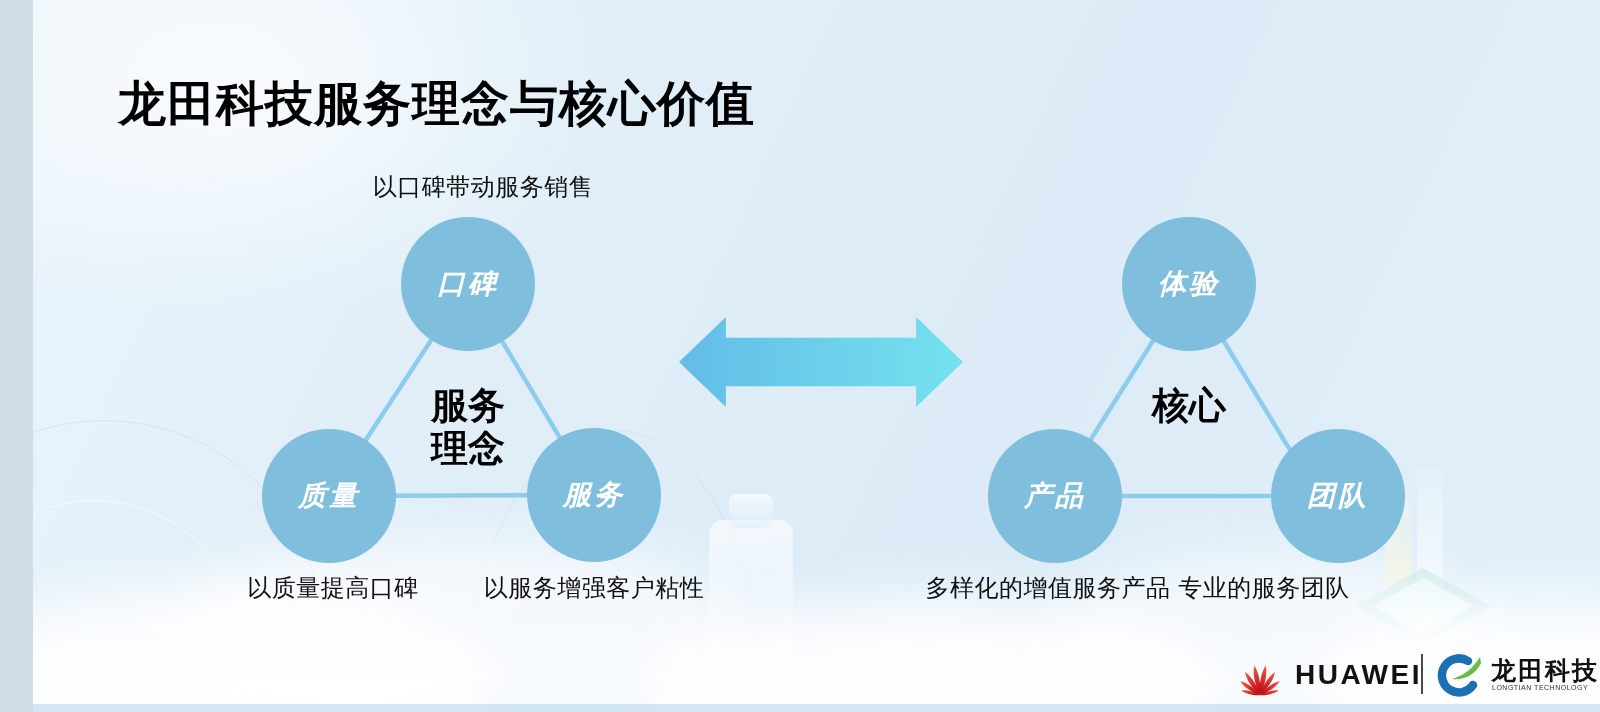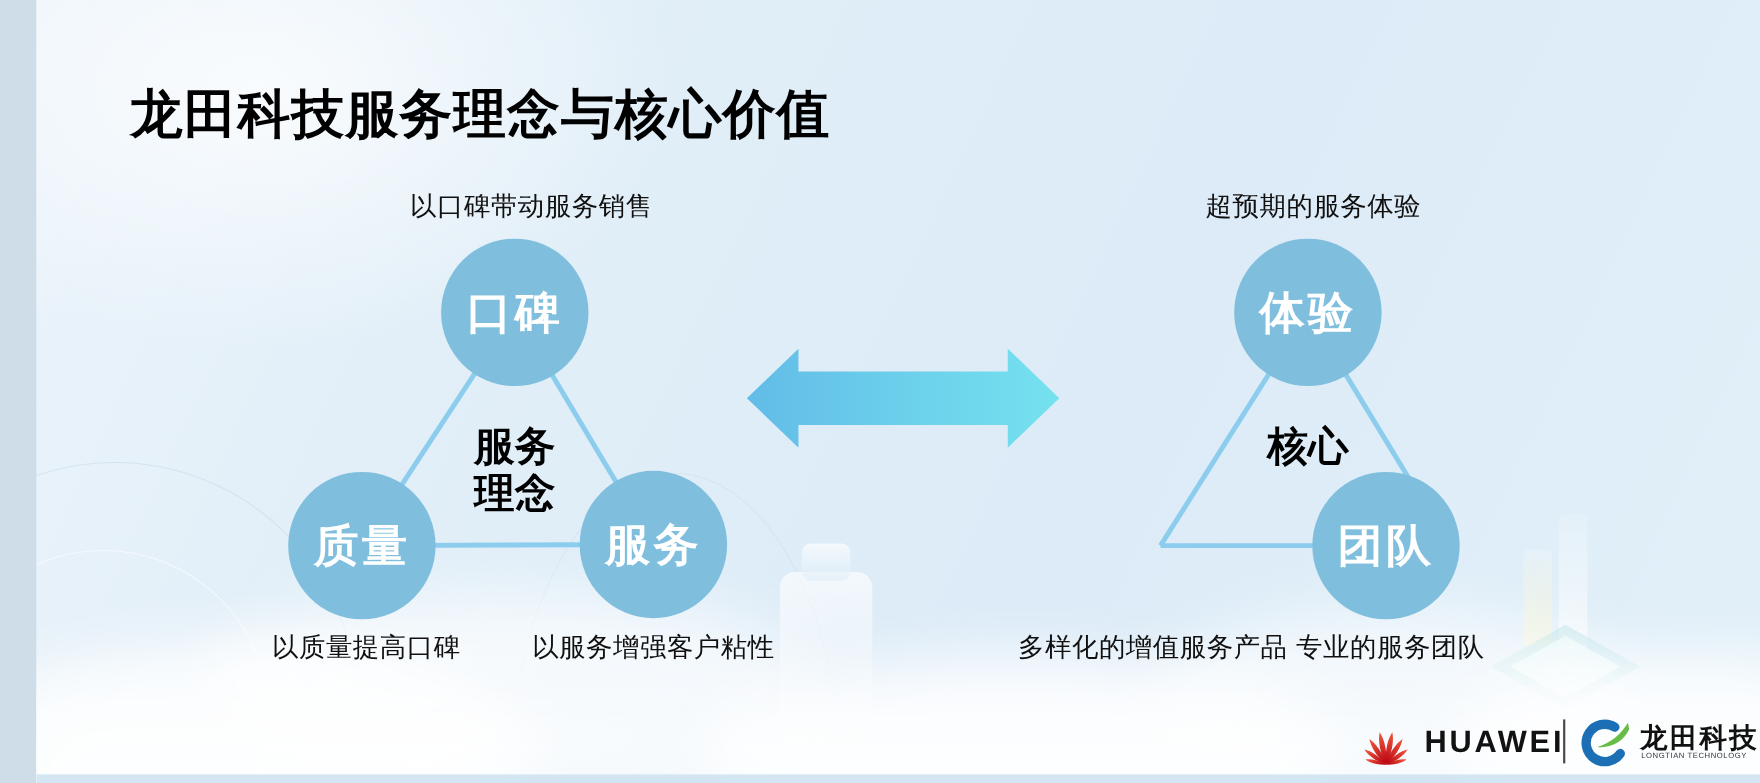--- a/index.html
+++ b/index.html
@@ -40,27 +40,27 @@
     background:linear-gradient(180deg,rgba(255,255,255,.15),rgba(255,255,255,.6));}
   
   .title{position:absolute;left:85px;top:72px;font-size:48px;font-weight:700;color:#000;letter-spacing:1px;}
   
   svg.lines{position:absolute;left:0;top:0;}
   svg.lines line{stroke:var(--triangle_line,#8ccdee);stroke-width:4.5;}
   
   .node{position:absolute;width:134px;height:134px;border-radius:50%;
     background:var(--circle_fill,#7fbfdd);color:var(--circle_text,#fff);
     display:flex;align-items:center;justify-content:center;
-    font-size:41px;font-weight:700;letter-spacing:3px;}
+    font-size:28px;font-weight:700;letter-spacing:3px;font-style:italic;}
   .n-koubei{left:368px;top:217px;}
   .n-zhiliang{left:229px;top:429px;}
   .n-fuwu{left:494px;top:428px;}
   .n-tiyan{left:1089px;top:217px;}
   .n-chanpin{left:955px;top:429px;}
-  .n-tuandui{left:1160px;top:429px;}
+  .n-tuandui{left:1238px;top:429px;}
   
   .center-label{position:absolute;width:220px;text-align:center;
     font-size:37px;font-weight:600;line-height:43px;color:#000;}
   .ctr-left{left:325px;top:384px;}
   .ctr-right{left:1046px;top:384px;}
   .cap{position:absolute;text-align:center;font-size:24px;font-weight:500;color:#101010;letter-spacing:.5px;}
   .cap-top-left{left:240px;top:171px;width:420px;}
   .cap-top-right{left:951px;top:171px;width:420px;}
   .cap-bl{left:130px;top:572px;width:340px;}
   .cap-br{left:391px;top:572px;width:340px;}
@@ -119,22 +119,22 @@
   <div class="node n-fuwu">服务</div>
   <div class="center-label ctr-left">
     <div>服务</div>
     <div>理念</div>
   </div>
   <div class="cap cap-bl">以质量提高口碑</div>
   <div class="cap cap-br">以服务增强客户粘性</div>
 
   <div class="double-arrow"></div>
 
-  <div class="cap cap-top-right">超预期的服务体验</div>
   <div class="node n-tiyan">体验</div>
+  <div class="node n-chanpin">产品</div>
   <div class="node n-tuandui">团队</div>
   <div class="center-label ctr-right">
     <div>核心</div>
   </div>
   <div class="cap cap-rl">多样化的增值服务产品</div>
   <div class="cap cap-rr">专业的服务团队</div>
 
   <svg class="hw-logo" width="52" height="46" viewBox="0 0 64 56">
     <defs>
       <linearGradient id="hwred" x1="0" y1="0" x2="0" y2="1">

